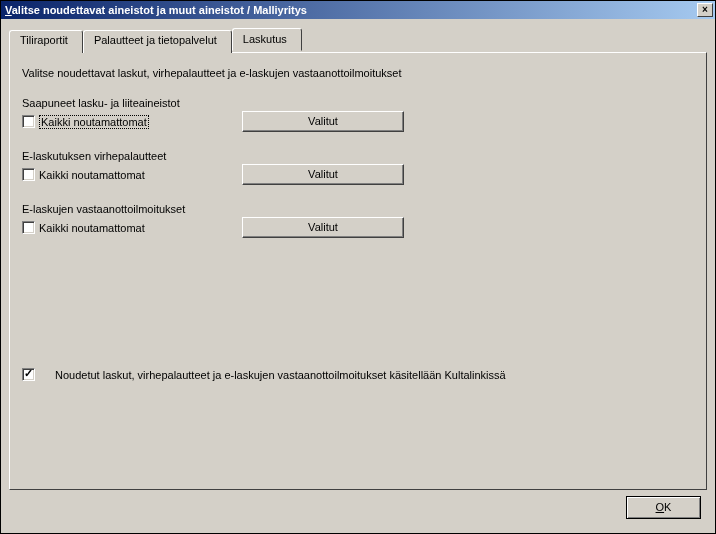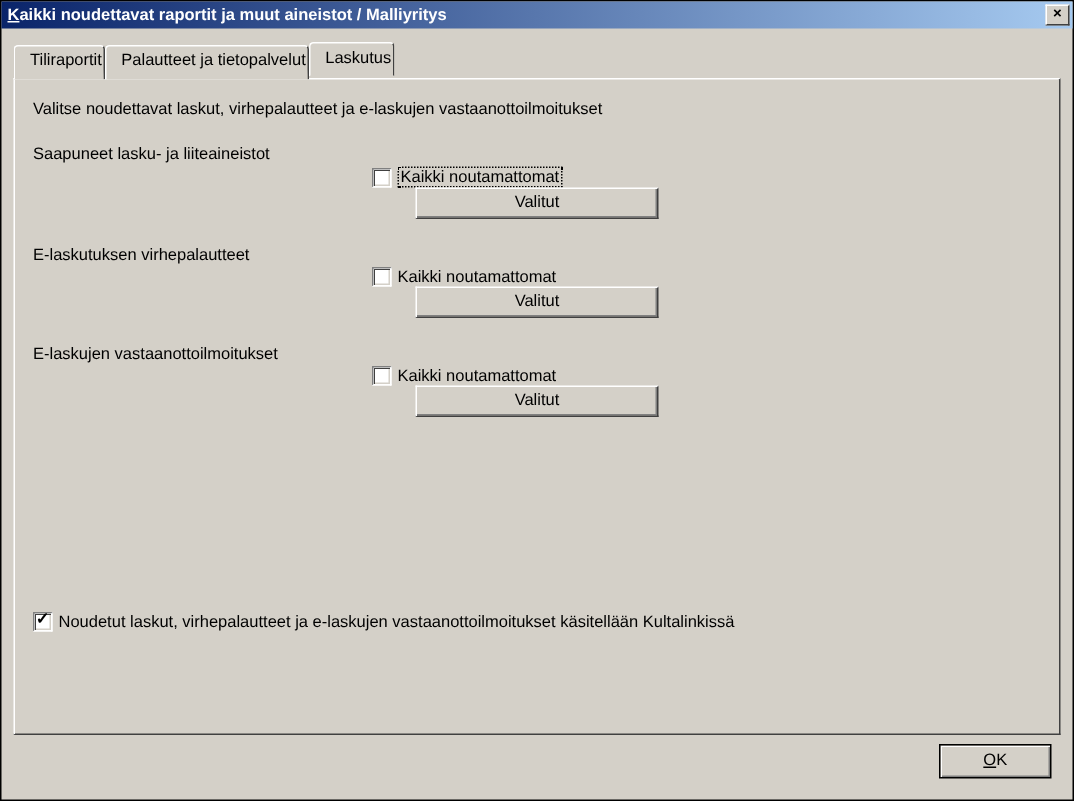--- a/index.html
+++ b/index.html
@@ -52,21 +52,21 @@
   display: flex;
   flex-direction: column;
   position: relative;
 }
 .tab-strip {
   display: flex;
   position: relative;
   z-index: 2;
 }
 .tab {
-  padding: 3px 1px 3px 10px;
+  padding: 3px 14px 3px 10px;
   border: 1px solid #808080;
   border-bottom: none;
   border-top-left-radius: 3px;
   border-top-right-radius: 3px;
   background: #d4d0c8;
   border-left: 1px solid #fff;
   border-top: 1px solid #fff;
   border-right: 1px solid #404040;
   margin-right: 0;
   cursor: pointer;
@@ -94,21 +94,20 @@
 .instruction {
   margin-bottom: 18px;
 }
 .section-label {
   margin-bottom: 2px;
 }
 .row {
   display: flex;
   align-items: center;
   margin-bottom: 18px;
-  flex-direction: column;
 }
 .row:last-of-type { margin-bottom: 0; }
 .checkbox-wrap {
   display: flex;
   align-items: center;
   width: 220px;
 }
 .chk {
   width: 13px;
   height: 13px;
@@ -151,20 +150,21 @@
   border-bottom: 1px solid #404040;
   box-shadow: inset -1px -1px 0 #808080, inset 1px 1px 0 #d4d0c8;
   cursor: pointer;
   text-align: center;
   line-height: 19px;
 }
 .lower-check {
   margin-top: 130px;
   display: flex;
   align-items: center;
+  gap: 16px;
 }
 .button-bar {
   display: flex;
   justify-content: flex-end;
   gap: 1px;
   padding: 6px 6px 6px 0;
 }
 .footer-btn {
   width: 75px;
   height: 23px;
@@ -182,21 +182,21 @@
   box-shadow: inset 1px 1px 0 #fff, inset -1px -1px 0 #808080;
 }
 .u { text-decoration: underline; }
 </style>
 </head>
 <body>
 
 <div class="window">
 
   <div class="titlebar">
-    <span class="titlebar-title">Kaikki noudettavat raportit ja muut aineistot / Malliyritys</span>
+    <span class="titlebar-title">Valitse noudettavat aineistot ja muut aineistot / Malliyritys</span>
     <div class="close-btn">
       <span>×</span>
     </div>
   </div>
 
   <div class="content">
 
     <div class="tab-strip">
       <div class="tab">
         <span>Tiliraportit</span>

